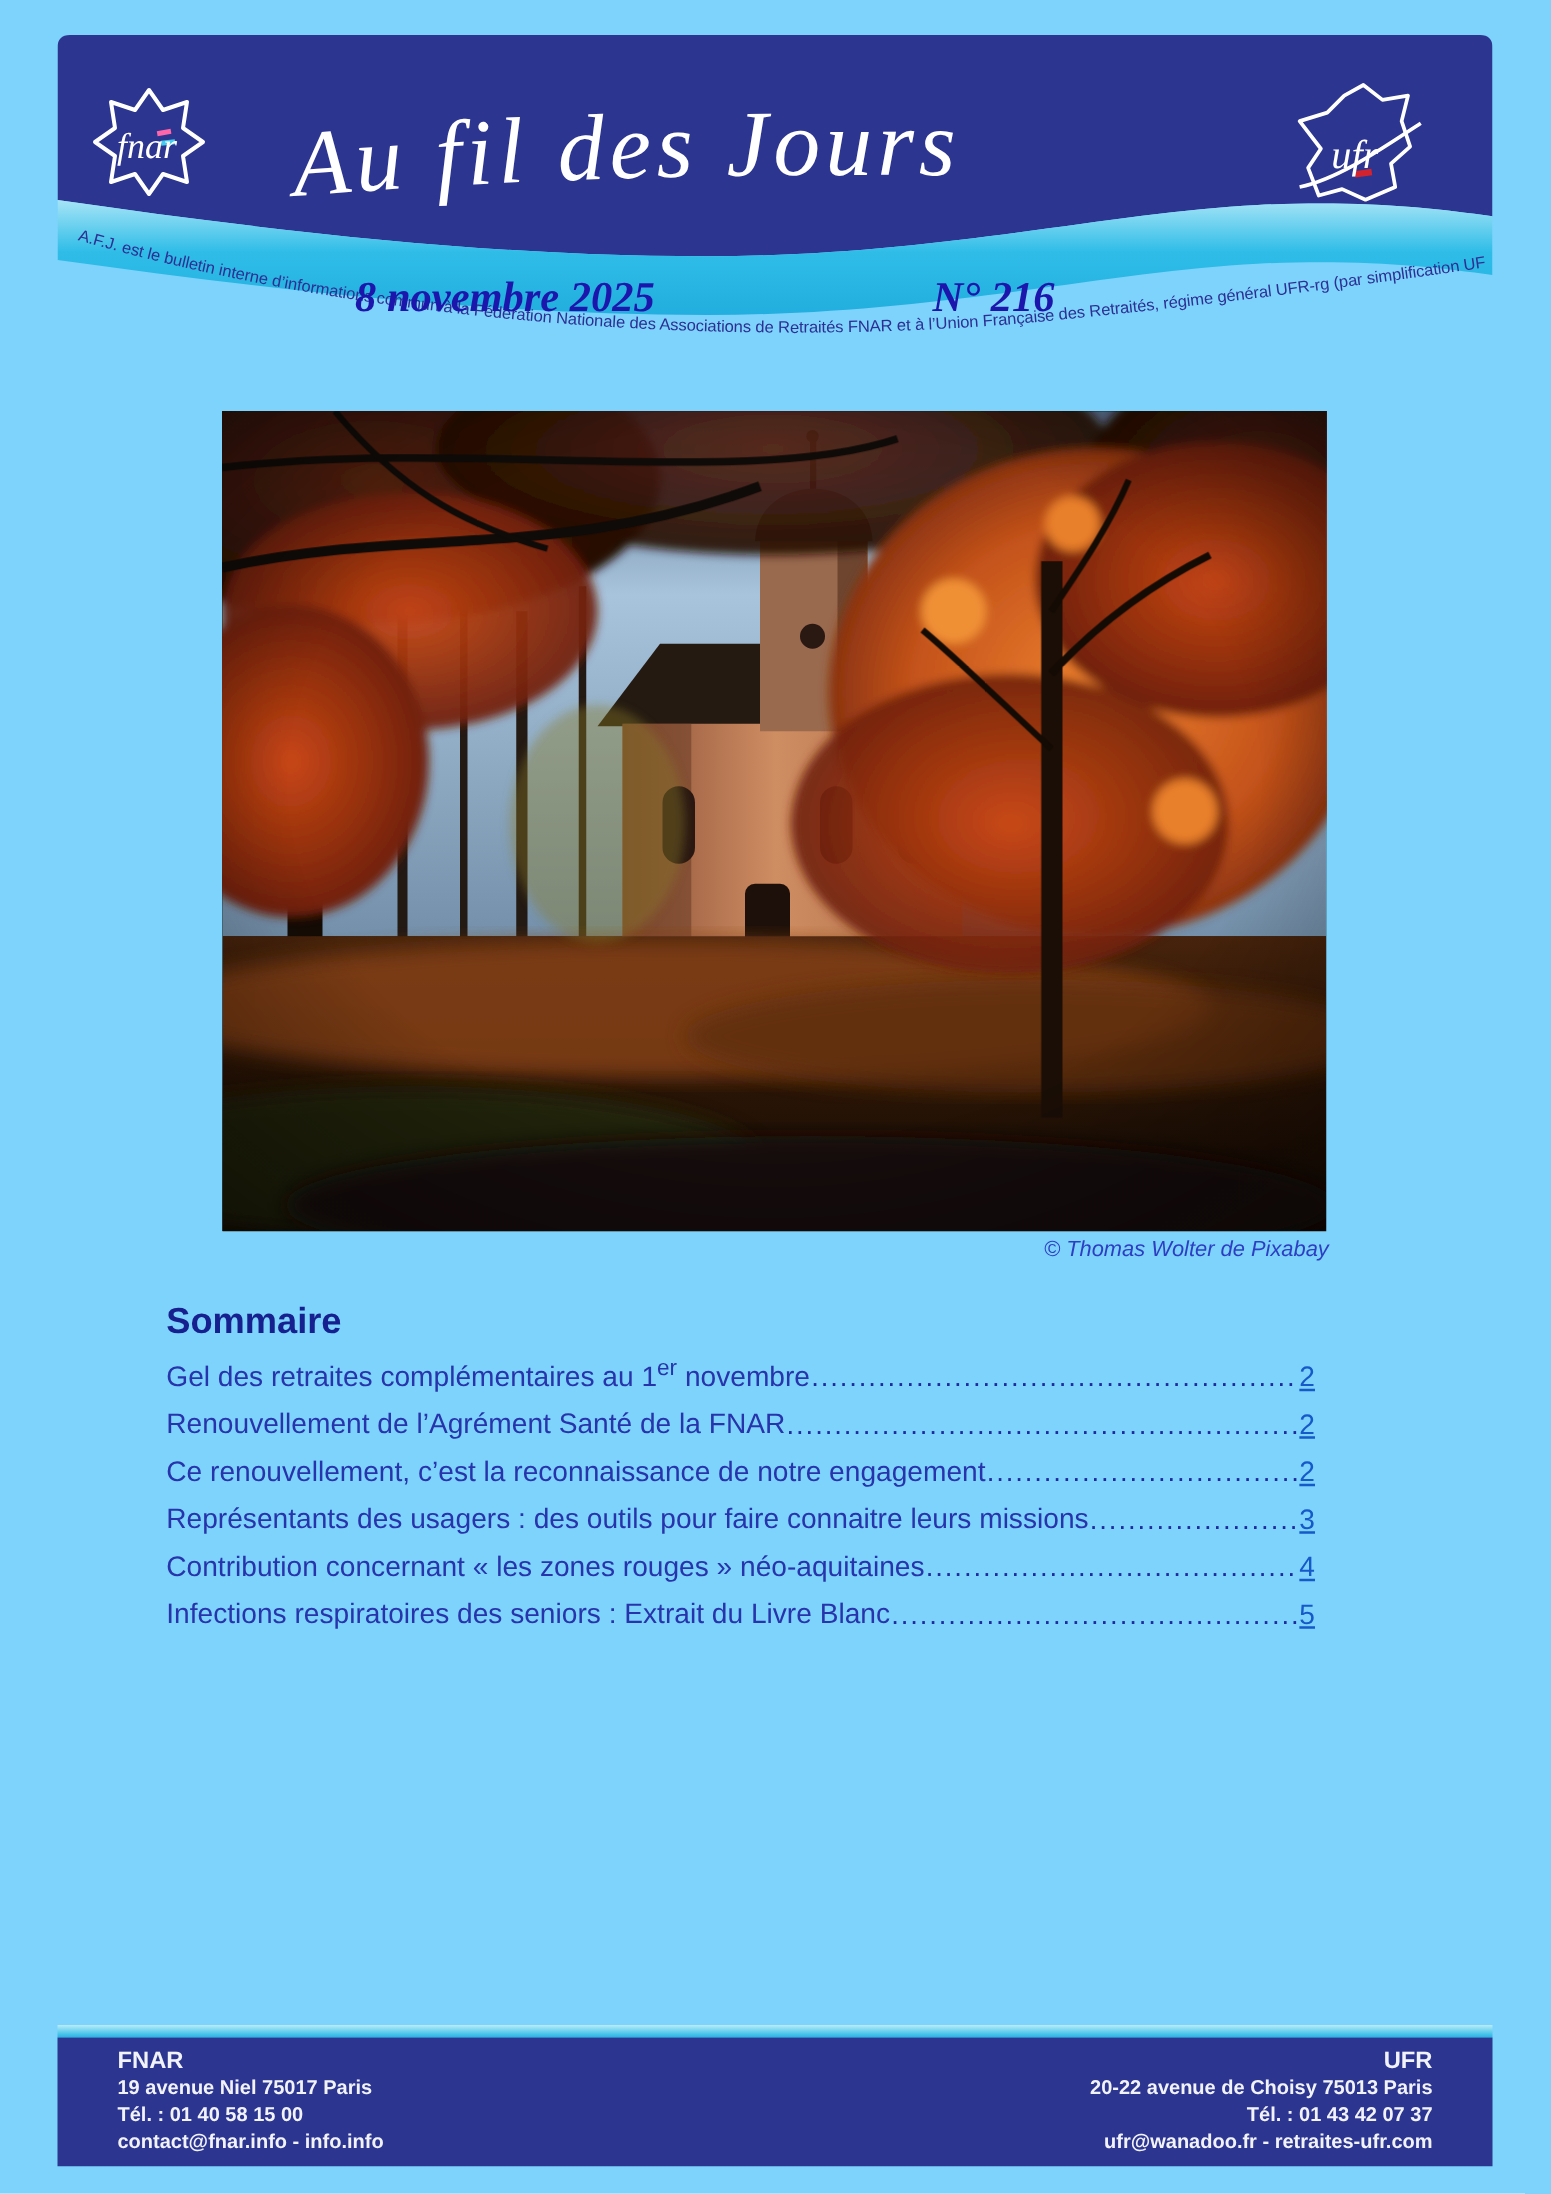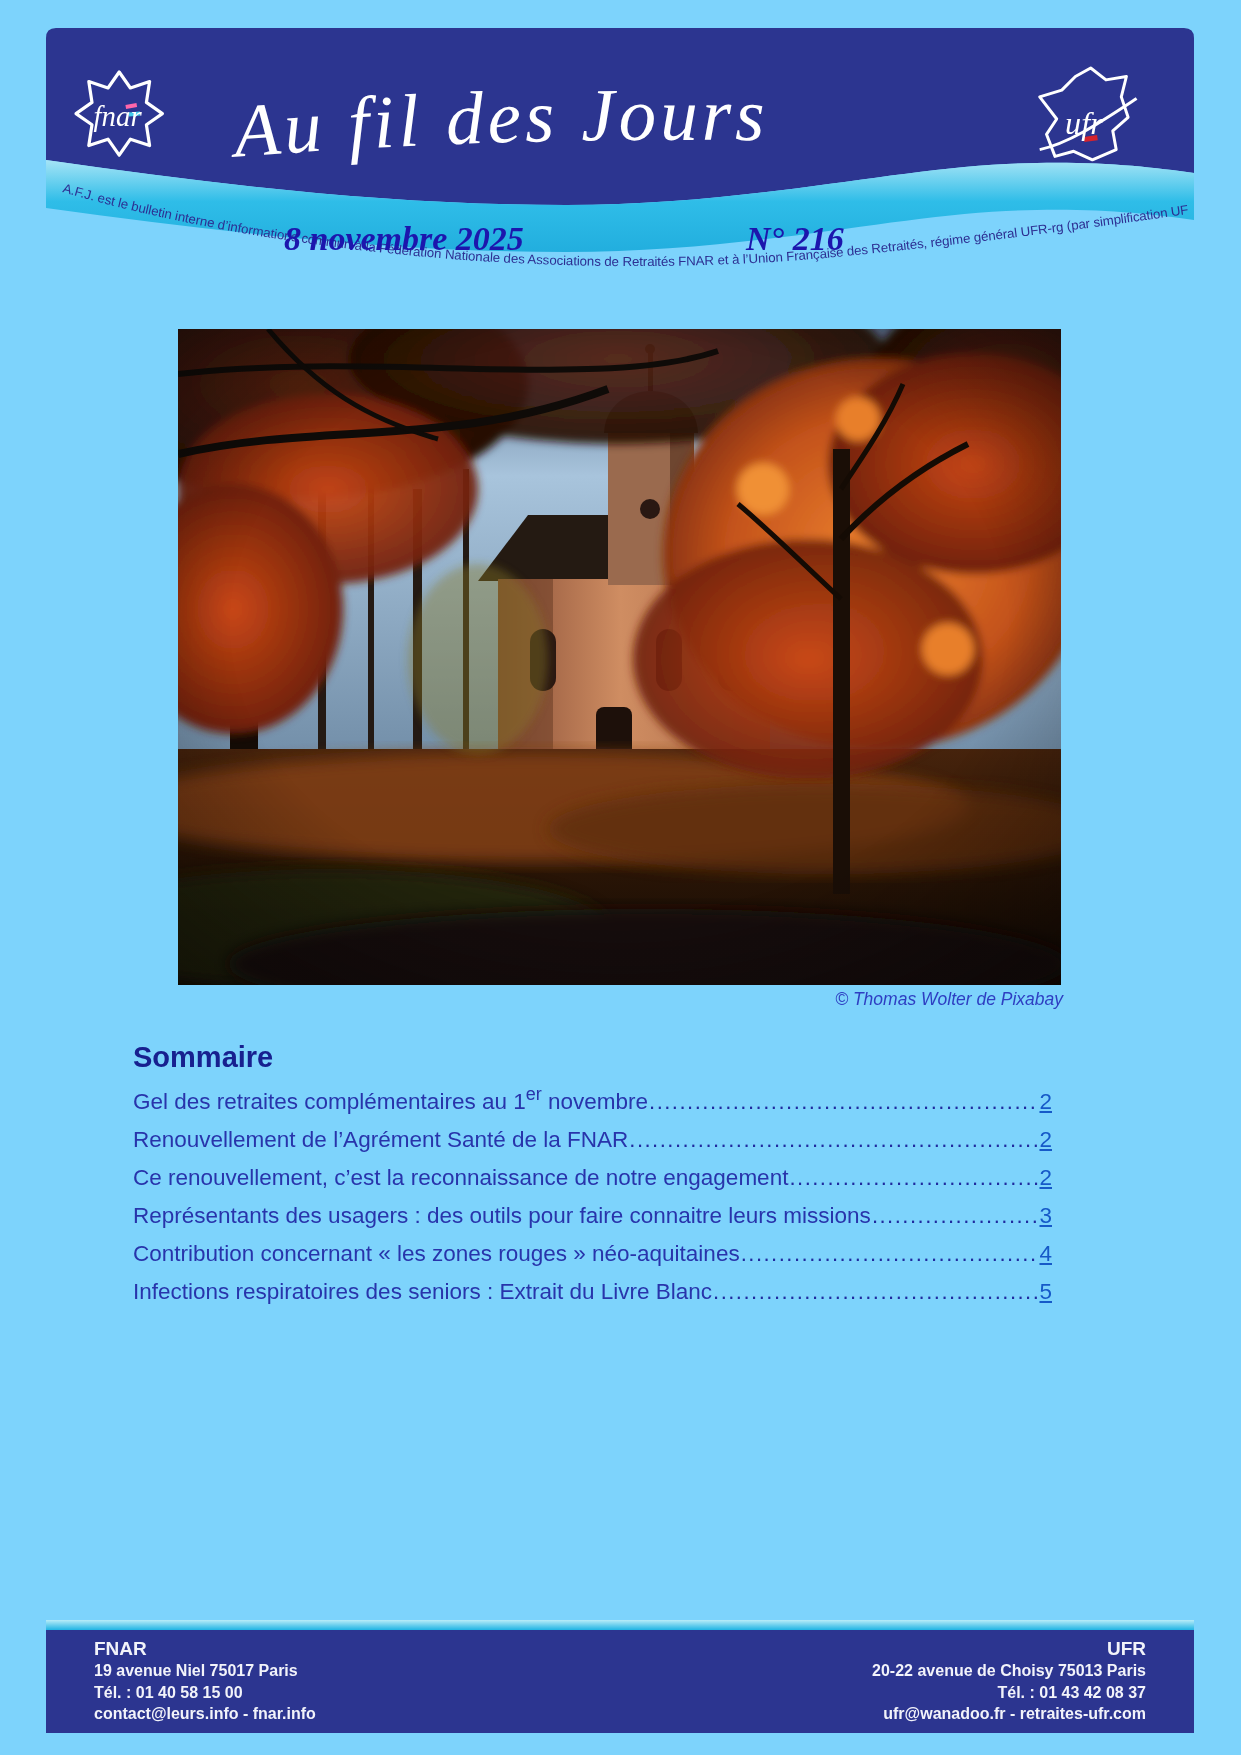--- a/index.html
+++ b/index.html
@@ -249,24 +249,24 @@
 
   </div>
 
   <div class="footer">
     <div class="footer-stripe"></div>
     <div class="footer-body">
       <div class="footer-col">
         <div class="footer-name">FNAR</div>
         <div>19 avenue Niel 75017 Paris</div>
         <div>Tél. : 01 40 58 15 00</div>
-        <div>contact@leurs.info - fnar.info</div>
+        <div>contact@fnar.info - info.info</div>
       </div>
       <div class="footer-col right">
         <div class="footer-name">UFR</div>
         <div>20-22 avenue de Choisy 75013 Paris</div>
-        <div>Tél. : 01 43 42 08 37</div>
+        <div>Tél. : 01 43 42 07 37</div>
         <div>ufr@wanadoo.fr - retraites-ufr.com</div>
       </div>
     </div>
   </div>
 
 </div>
 
 </body></html>

